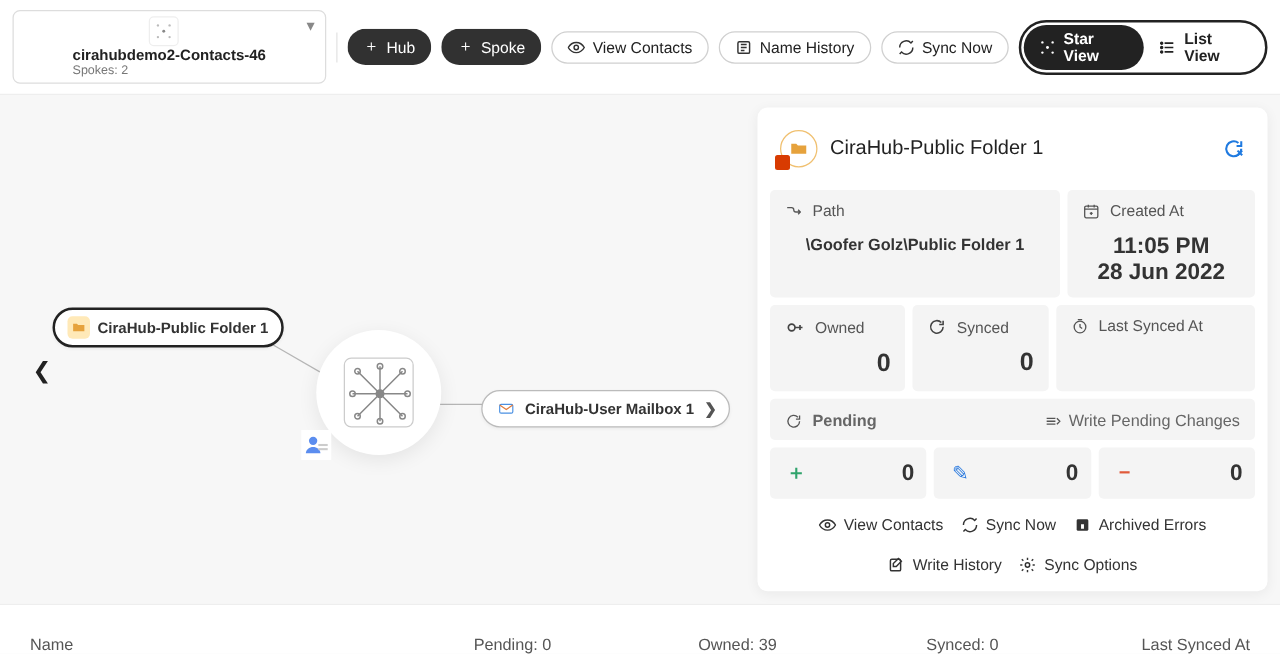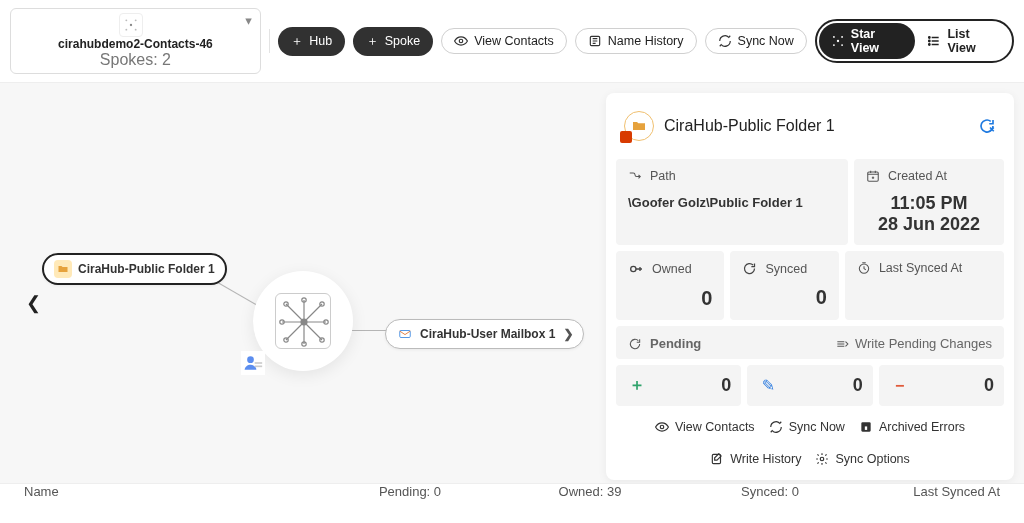--- a/index.html
+++ b/index.html
@@ -1,21 +1,21 @@
 <!DOCTYPE html>
 <html><head>
 <meta charset="utf-8">
 <style>
   * { box-sizing: border-box; margin: 0; padding: 0; font-family: -apple-system, BlinkMacSystemFont, "Segoe UI", Arial, sans-serif; }
   body { width: 1024px; height: 523px; background: #f7f7f7; overflow: hidden; font-size: 13px; color: #333; }
   .topbar { display: flex; align-items: center; gap: 8px; padding: 8px 10px; background: #fff; border-bottom: 1px solid #eee; }
   .picker { display: flex; align-items: center; border: 1px solid #ddd; border-radius: 6px; padding: 4px 24px; width: 258px; position: relative; flex-direction: column; }
   .picker-icon { width: 24px; height: 24px; border: 1px solid #eee; border-radius: 4px; margin-right: 8px; display:flex;align-items:center;justify-content:center; }
   .picker-text .title { font-weight: 700; font-size: 12px; color:#222; }
-  .picker-text .sub { font-size: 16px; color: #777; text-align: center; }
+  .picker-text .sub { font-size: 10px; color: #777; }
   .chev { position:absolute; right:8px; color:#888; }
   .vr { width:1px; height:24px; background:#e3e3e3; }
   .btn { display:inline-flex; align-items:center; gap:6px; border-radius:18px; padding:5px 12px; font-size:12.5px; cursor:pointer; border:1px solid transparent; white-space:nowrap; }
   .btn.dark { background:#313131; color:#fff; }
   .btn.outline { background:#fff; border-color:#d0d0d0; color:#222; }
   .toggle-group { display:flex; border:2px solid #222; border-radius:22px; padding:2px; margin-left:auto; }
   .toggle-btn { display:inline-flex; align-items:center; gap:6px; padding:4px 12px; border-radius:18px; font-weight:700; font-size:12.5px; cursor:pointer; }
   .toggle-btn.active { background:#222; color:#fff; }
   .toggle-btn.inactive { color:#222; }
   .canvas-area { position:relative; height: 440px; }
@@ -41,21 +41,21 @@
   .tile .label-row { display:flex; align-items:center; gap:8px; color:#555; font-size:12.5px; }
   .tile .value-row { text-align:right; font-size:20px; font-weight:700; color:#333; margin-top:10px; }
   .tile .value-sub { text-align:center; font-size:18px; font-weight:700; color:#333; }
   .mini-tile { background:#f4f4f4; border-radius:4px; flex:1; padding:10px; display:flex; align-items:center; }
   .mini-tile .mi { width:22px; text-align:center; font-size:16px; }
   .mini-tile .mv { margin-left:auto; font-size:18px; font-weight:700; }
   .panel-actions { display:flex; flex-wrap:wrap; gap:18px 14px; justify-content:center; padding:14px 8px 4px 8px; font-size:12.5px; }
   .paction { display:inline-flex; gap:6px; align-items:center; cursor:pointer; }
   .muted { color:#666; }
   
-  .footer { position:absolute; left:0; bottom:0; width:100%; height:40px; background:#fff; border-top:1px solid #eee; display:flex; align-items:flex-start; padding:0 24px; color:#555; font-size:13px; }
+  .footer { position:absolute; left:0; bottom:0; width:100%; height:40px; background:#fff; border-top:1px solid #eee; display:flex; align-items:flex-end; padding:0 24px; color:#555; font-size:13px; }
   .footer .col-name { flex:1; }
   .footer .col { width:180px; text-align:center; }
   .footer .col-last { width:140px; text-align:right; }
   svg { display:block; }
 </style>
 </head>
 <body>
 
 <div class="topbar">
   <div class="picker">
@@ -215,21 +215,21 @@
     <div class="tile-row">
       <div class="tile" style="flex:1.65">
         <div class="label-row">
             <span>
               <svg width="14" height="14" viewBox="0 0 24 24" fill="none" stroke="#555" stroke-width="1.8">
                 <path d="M3 7h6a3 3 0 0 1 3 3v0a3 3 0 0 0 3 3h6M18 10l3 3-3 3"></path>
               </svg>
             </span>
             <span>Path</span>
           </div>
-        <div style="margin-top:12px;font-weight:700;font-size:13px;">\Goofer Golz\Public Folder 1</div>
+        <div style="margin-top:12px;font-weight:700;font-size:13px;text-align:center;">\Goofer Golz\Public Folder 1</div>
       </div>
       <div class="tile">
         <div class="label-row">
             <span>
               <svg width="14" height="14" viewBox="0 0 24 24" fill="none" stroke="#555" stroke-width="1.8">
                 <rect x="3" y="5" width="18" height="16" rx="2"></rect>
                 <path d="M3 9h18M8 3v4M16 3v4M12 13v4M10 15h4"></path>
               </svg>
             </span>
             <span>Created At</span>

